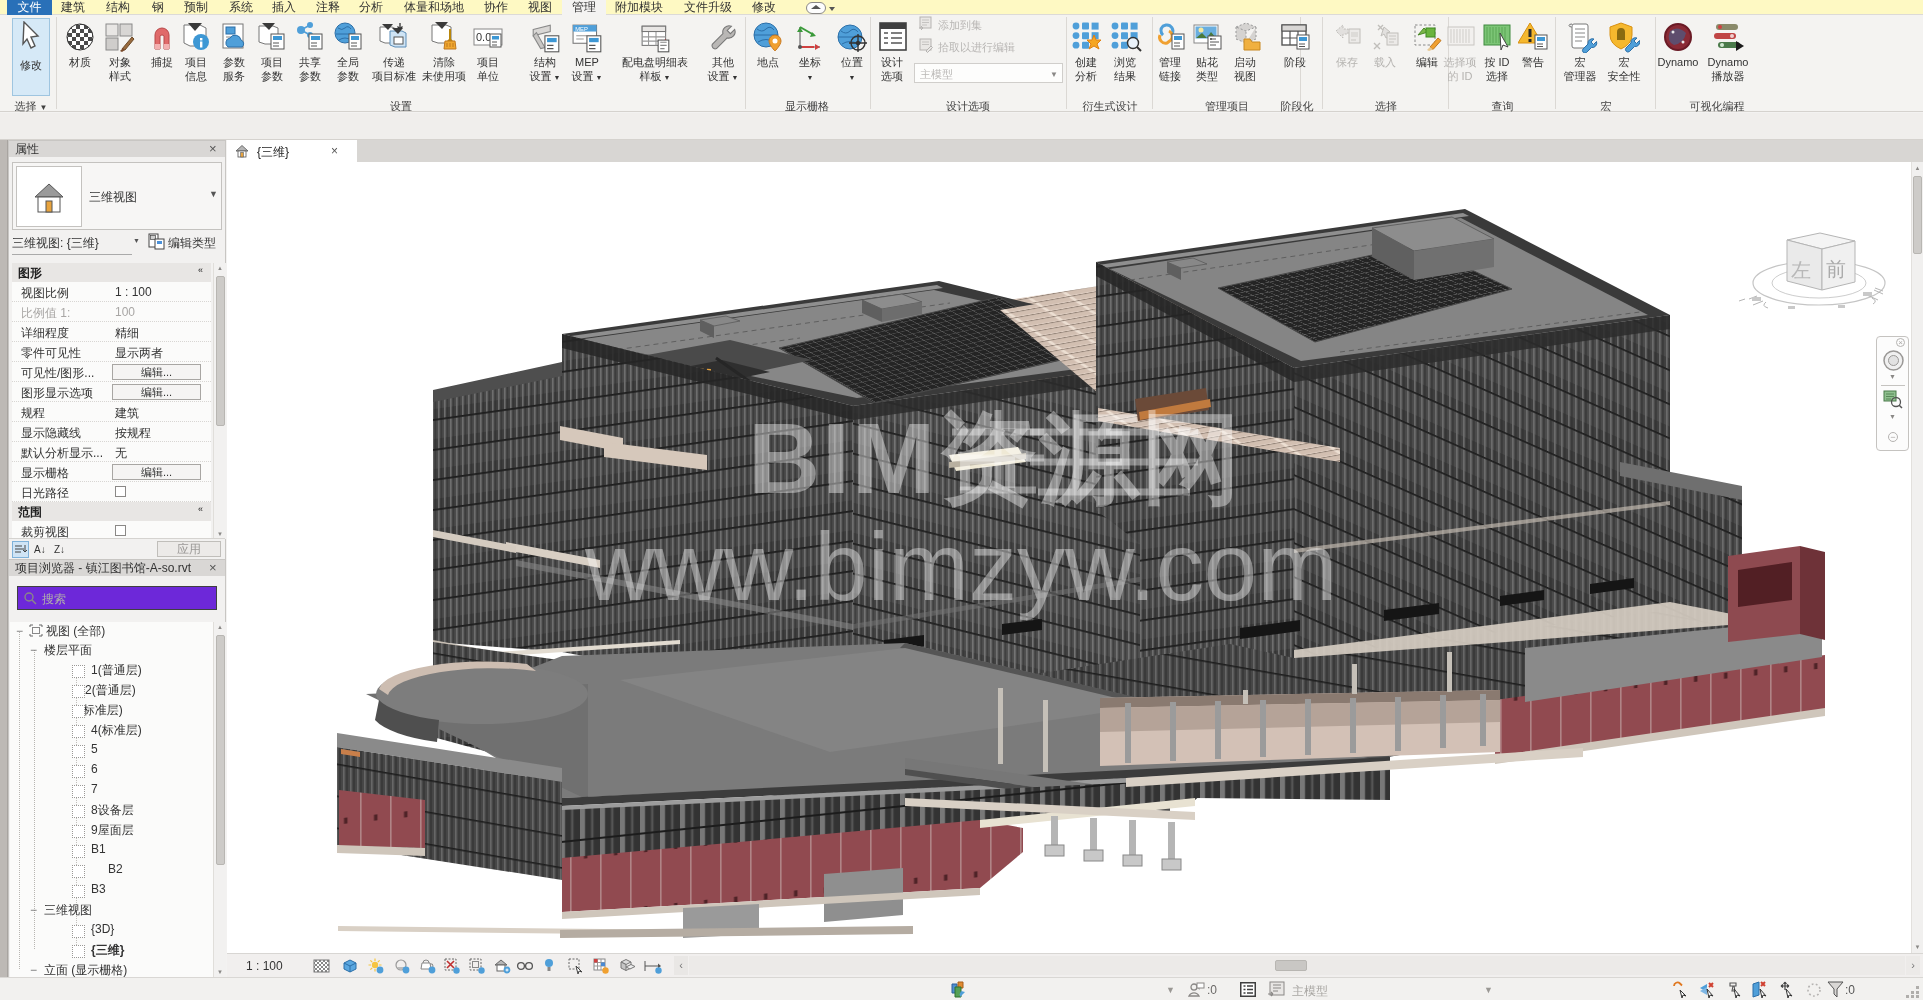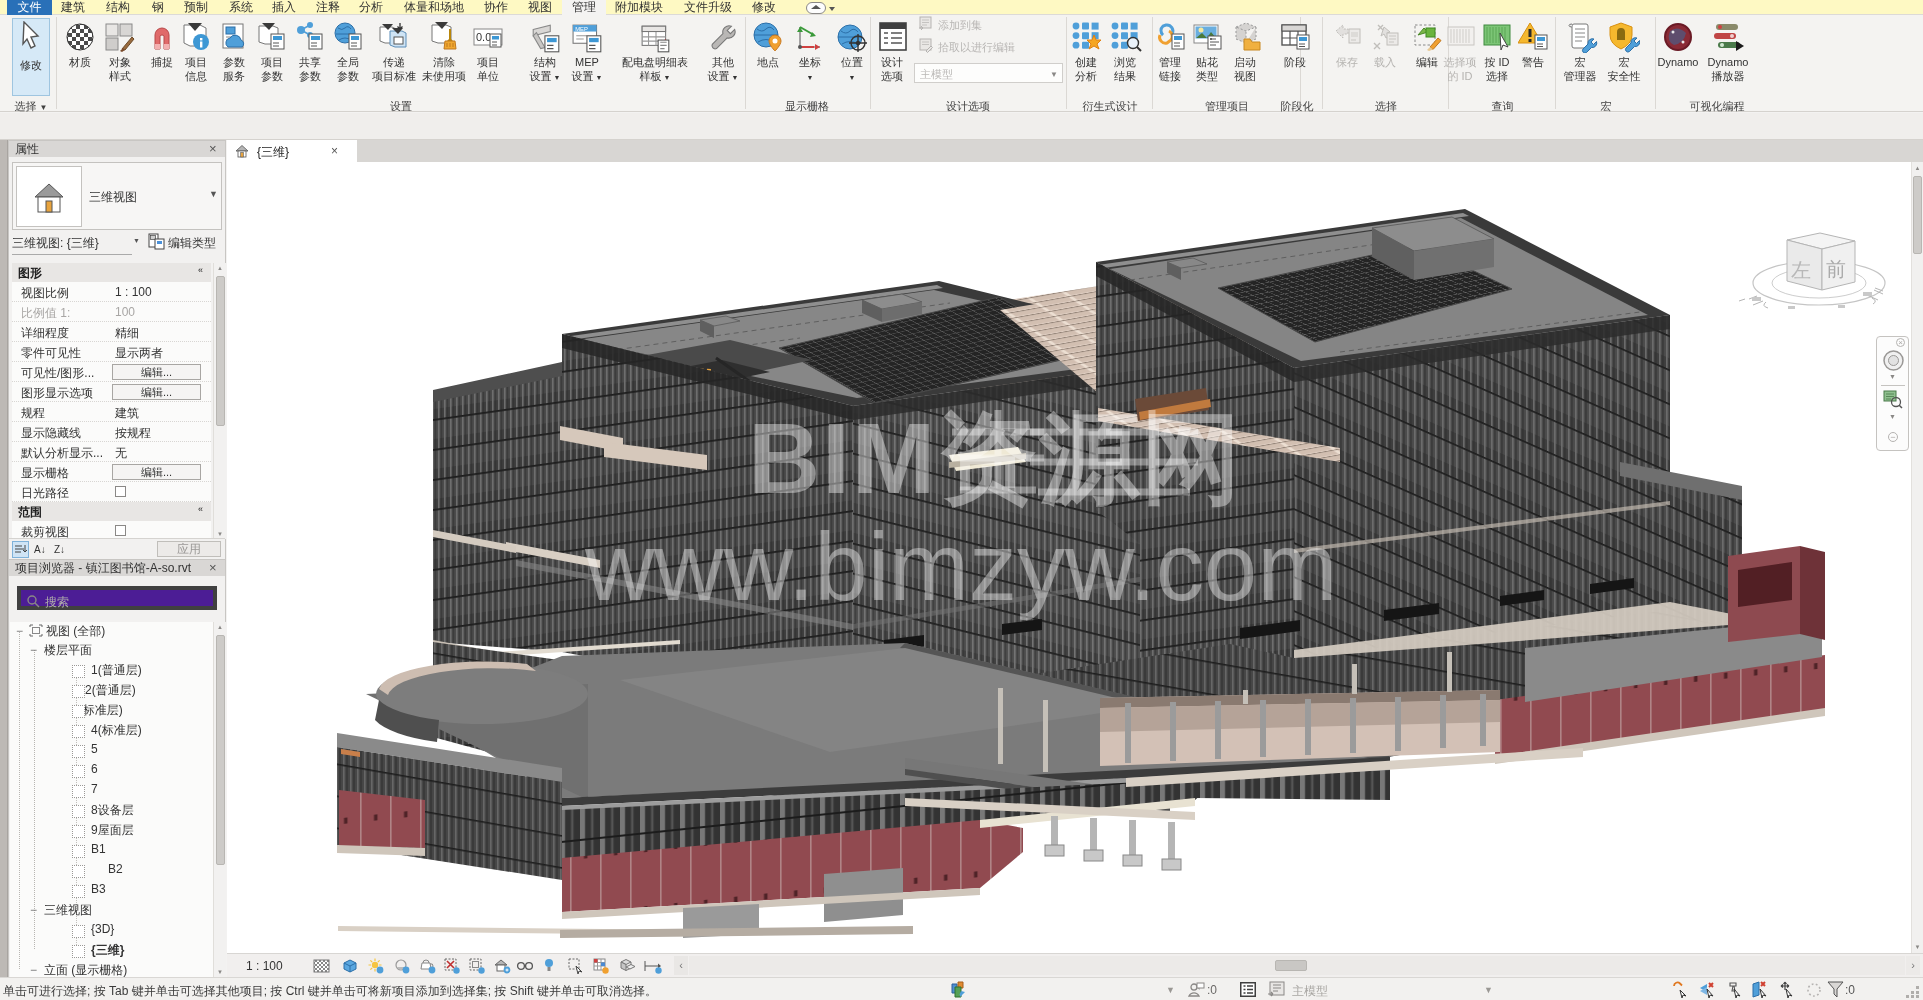--- a/index.html
+++ b/index.html
@@ -565,21 +565,21 @@
       <svg class="abs" style="left:45px;top:4px" width="14" height="13" viewBox="0 0 14 13">
           <text x="0" y="10" font-size="10" fill="#333">Z↓</text>
         </svg>
       <div class="abs" style="left:148px;top:2px;width:64px;height:16px;background:#eceae8;border:1px solid #c0beba;color:#9a9896;font-size:12px;text-align:center;line-height:15px">应用</div>
     </div>
   </div>
 
   <div class="panel" id="browser" style="left:8px;top:559px;width:218px;height:503px">
     <div class="ptitle">项目浏览器 - 镇江图书馆-A-so.rvt</div>
       <div class="px">×</div>
-    <div class="abs" style="left:8px;top:26px;width:200px;height:24px;background:#4c1d95;border:4px solid #404040">
+    <div class="abs" style="left:8px;top:26px;width:200px;height:24px;background:#6d28d9;border:1px solid #404040">
       <svg class="abs" style="left:5px;top:4px" width="14" height="14" viewBox="0 0 14 14">
           <circle cx="6" cy="6" r="4" fill="none" stroke="#8a8886" stroke-width="1.4"></circle>
           <path d="M9 9 L13 13" stroke="#8a8886" stroke-width="1.4"></path>
         </svg>
       <div class="abs" style="left:24px;top:4px;color:#b0aeab;font-size:12px">搜索</div>
     </div>
     <div id="tree" class="abs" style="left:1px;top:62px;width:205px;height:355px;background:#fbfbfa;overflow:hidden">
       <div class="abs" style="left:9px;top:10px;height:337px;border-left:1px dotted #b8b6b2"></div>
       <div class="abs" style="left:24px;top:28px;height:299px;border-left:1px dotted #b8b6b2"></div>
       <div class="abs" style="left:66px;top:48px;height:279px;border-left:1px dotted #c2c0bc"></div>
@@ -982,21 +982,20 @@
         <circle cx="15.5" cy="13.5" r="3.2" fill="#4f9fd9"></circle>
       </svg>
     <div class="abs" style="left:447px;top:2px;width:14px;height:19px;background:#e9e7e5;color:#777;font-size:11px;text-align:center;line-height:18px">‹</div>
 
     <div class="abs" style="left:462px;top:2px;width:1216px;height:19px;background:#eceae8"></div>
     <div class="sbthumb" style="left:1048px;top:6px;width:32px;height:11px;background:#c9c7c4"></div>
     <div class="abs" style="left:1679px;top:2px;width:14px;height:19px;background:#eceae8;color:#777;font-size:11px;text-align:center;line-height:18px">›</div>
   </div>
 
   <div id="statusbar">
-    <div class="abs" style="left:3px;top:5px">单击可进行选择; 按 Tab 键并单击可选择其他项目; 按 Ctrl 键并单击可将新项目添加到选择集; 按 Shift 键并单击可取消选择。</div>
     <svg class="abs" style="left:950px;top:3px" width="17" height="17" viewBox="0 0 17 17">
         <path d="M2 3 h5 v9 h-5 z" fill="#4f8fd0" stroke="#2c5f9a"></path>
         <path d="M8 1 h5 v6 h-5 z" fill="#e08a30" stroke="#a85f18"></path>
         <path d="M5 6 h6 v10 h-6 z" fill="#55a055" stroke="#2f702f"></path>
         <path d="M11 10 l4 1 -3 3 -1.5 2 -1 -2.5 z" fill="#4f9fd9"></path>
       </svg>
     <div class="abs" style="left:1166px;top:7px;color:#9a9894;font-size:9px">▼</div>
     <svg class="abs" style="left:1188px;top:4px" width="17" height="16" viewBox="0 0 17 16">
         <circle cx="6" cy="5" r="3" fill="none" stroke="#8a8886" stroke-width="1.3"></circle>
         <path d="M1 14 a5.5 5.5 0 0 1 10 0 z" fill="none" stroke="#8a8886" stroke-width="1.3"></path>

